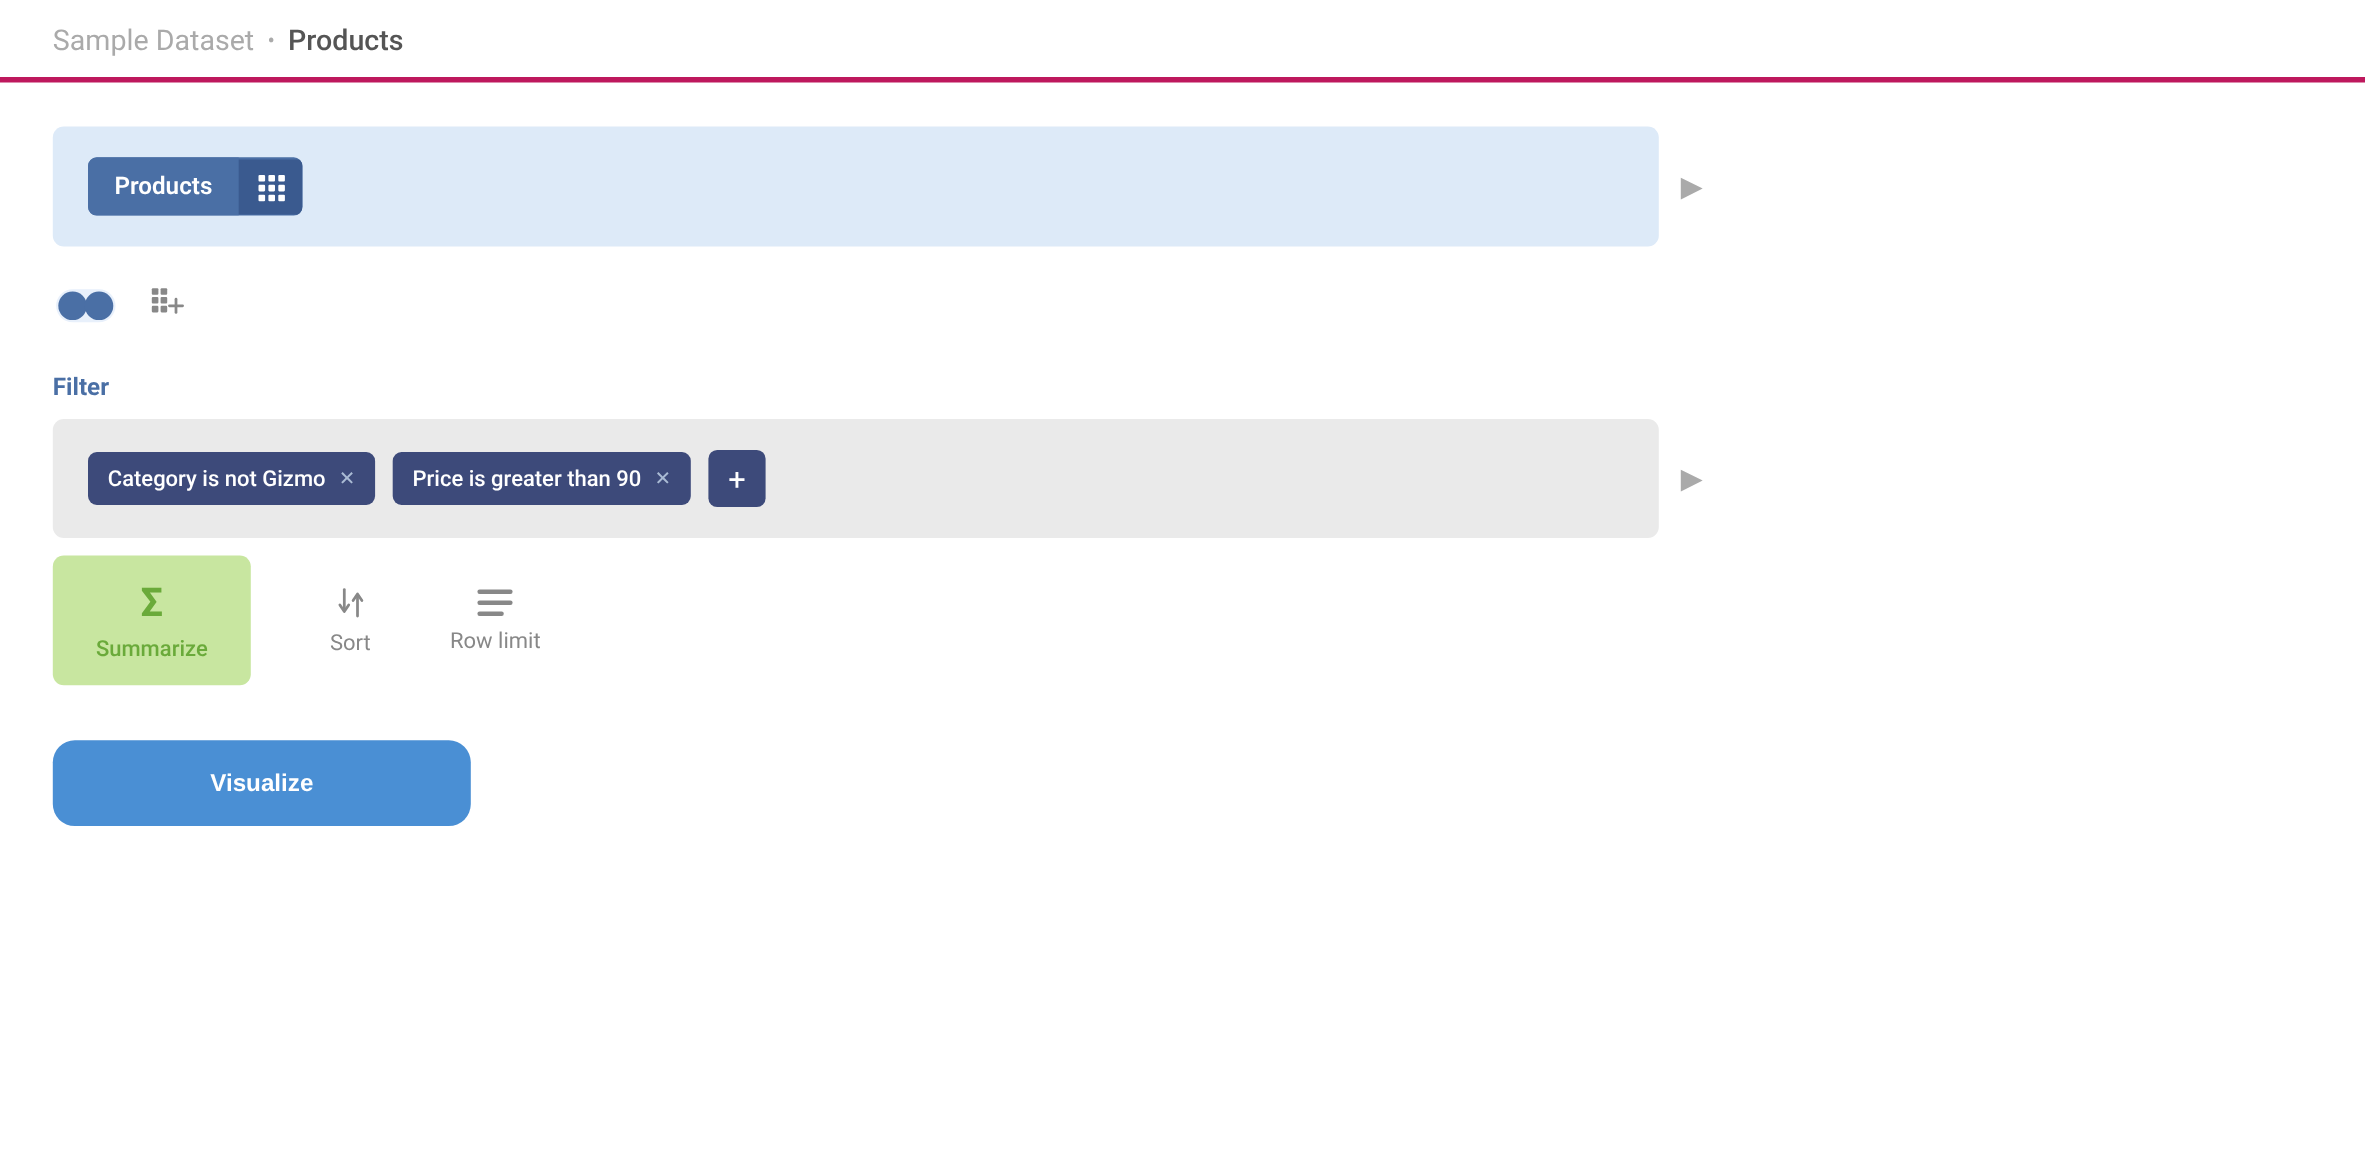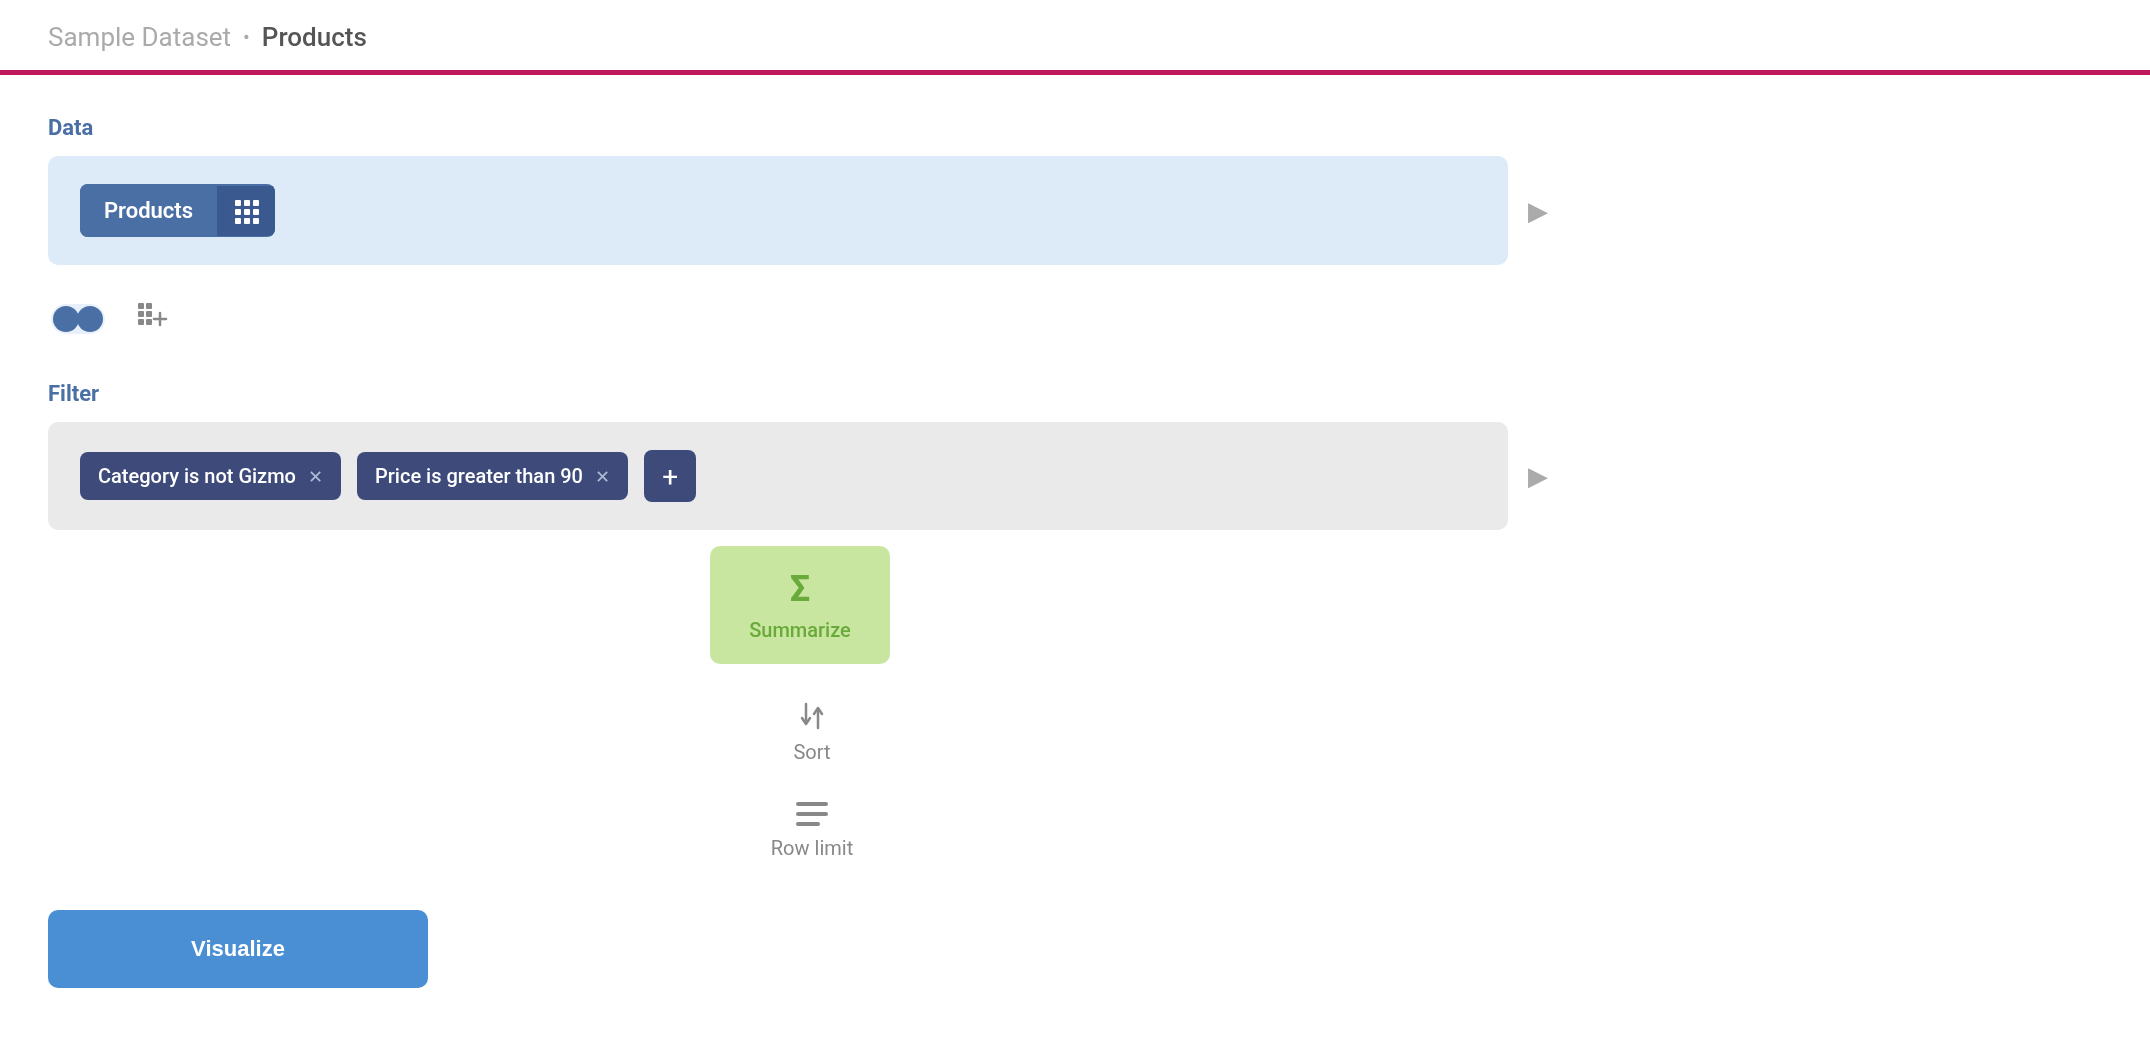--- a/index.html
+++ b/index.html
@@ -220,23 +220,22 @@
       border-radius: 8px;
       color: white;
       font-size: 28px;
       cursor: pointer;
     }
 
     
     .actions-row {
       display: flex;
       align-items: center;
-      gap: 36px;
+      gap: 48px;
       margin-bottom: 50px;
-      flex-direction: column;
     }
 
     .summarize-btn {
       background: #c8e6a0;
       border-radius: 10px;
       padding: 22px 36px;
       display: flex;
       flex-direction: column;
       align-items: center;
       gap: 8px;
@@ -275,21 +274,21 @@
       font-size: 20px;
       color: #888;
       font-weight: 400;
     }
 
     
     .visualize-btn {
       background: #4a8fd4;
       color: white;
       border: none;
-      border-radius: 10px;
+      border-radius: 20px;
       padding: 26px 0;
       font-size: 22px;
       font-weight: 600;
       width: 380px;
       cursor: pointer;
       text-align: center;
     }
 
     
     .sigma-symbol::before {
@@ -302,21 +301,20 @@
 <div class="top-bar">
   <span class="breadcrumb-dataset">Sample Dataset</span>
   <span class="breadcrumb-dot">•</span>
   <span class="breadcrumb-current">Products</span>
 </div>
 
 <div class="main-content">
 
   
   <div class="data-section">
-    <div class="section-label">Data</div>
 
     <div class="data-row-container">
       <div class="data-card">
         <div class="products-pill">
           <span class="products-pill-label">Products</span>
           <div class="products-pill-icon">
             <div class="grid-icon">
               <span></span>
                 <span></span>
                 <span></span>

